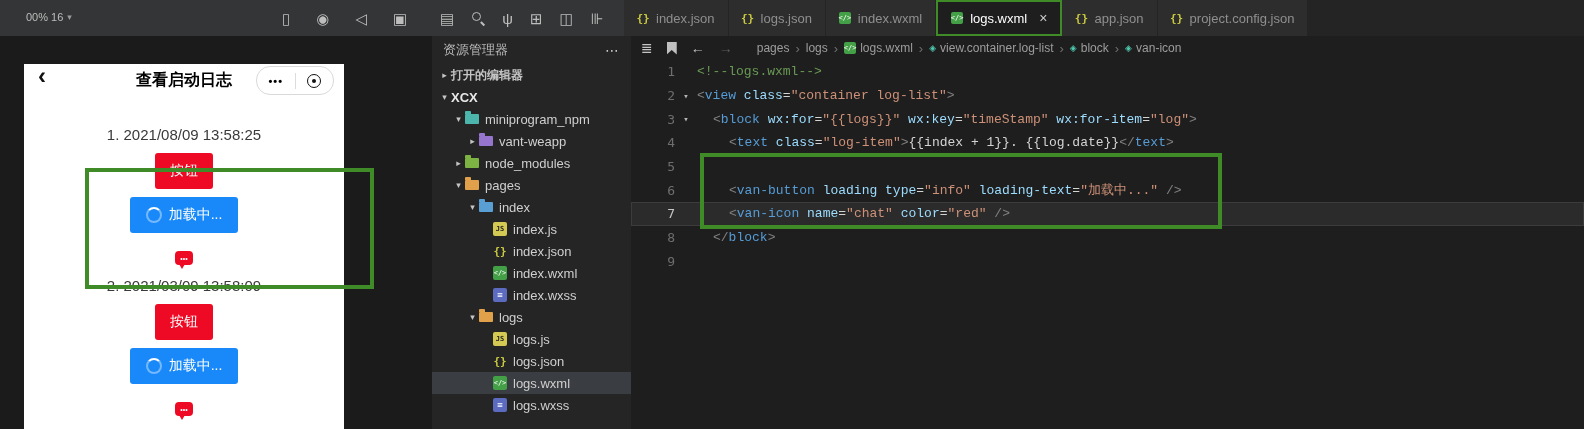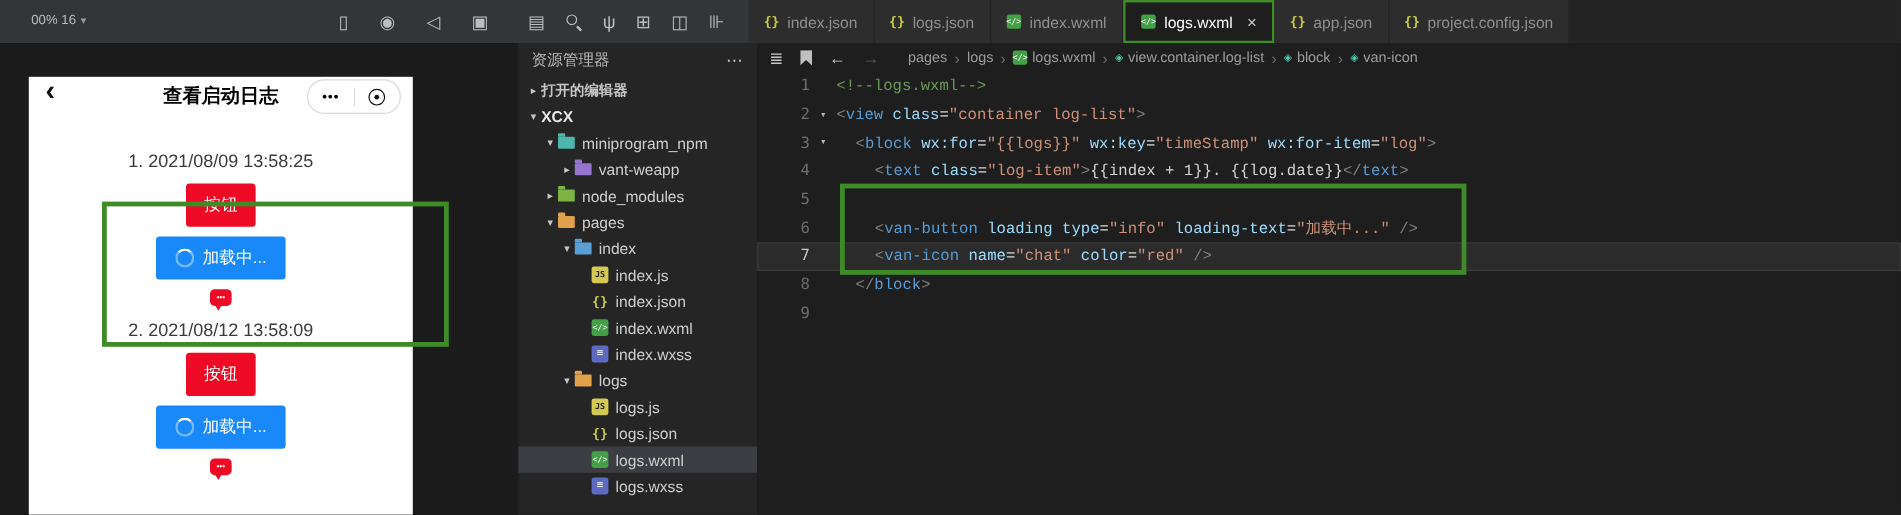--- a/index.html
+++ b/index.html
@@ -53,21 +53,21 @@
   .cap-div{width:1px;height:16px;background:#dcdcdc;}
   .cap-target{flex:1;display:flex;align-items:center;justify-content:center;}
   .target{width:12px;height:12px;border:1.5px solid #111;border-radius:50%;position:relative;display:inline-block;}
   .target::after{content:'';position:absolute;left:50%;top:50%;width:4px;height:4px;margin:-2px 0 0 -2px;background:#111;border-radius:50%;}
   .sim-content{padding-top:30px;display:flex;flex-direction:column;align-items:center;}
   .log-entry{display:flex;flex-direction:column;align-items:center;margin-bottom:12px;}
   .log-date{font-size:15px;color:#3a3a3a;margin-bottom:10px;}
   .btn-danger{height:36px;min-width:58px;padding:0 14px;background:#ee0a24;color:#fff;border:none;border-radius:3px;
               font-size:14px;margin-bottom:8px;font-family:inherit;}
   .btn-info{height:36px;padding:0 16px;background:#1989fa;color:#fff;border:none;border-radius:3px;font-size:14px;
-            display:flex;align-items:center;gap:7px;margin-bottom:6px;font-family:inherit;}
+            display:flex;align-items:center;gap:7px;margin-bottom:16px;font-family:inherit;}
   .spinner{width:12px;height:12px;border:2px solid rgba(255,255,255,.4);border-top-color:#fff;border-radius:50%;
            animation:spin .8s linear infinite;flex:none;}
   @keyframes spin{to{transform:rotate(360deg)}}
   .chat-icon{position:relative;width:18px;height:14px;background:#ee0a24;border-radius:4px;margin-top:2px;
              display:flex;align-items:center;justify-content:center;}
   .chat-icon::before{content:'•••';color:#fff;font-size:7px;line-height:1;}
   .chat-icon::after{content:'';position:absolute;left:4px;bottom:-4px;border-left:3px solid transparent;
                     border-right:3px solid transparent;border-top:5px solid #ee0a24;}
   
   .explorer{position:absolute;left:432px;top:36px;width:199px;height:422px;background:#252526;box-sizing:border-box;}
@@ -175,21 +175,21 @@
         <div class="log-entry">
           <div class="log-date">1. 2021/08/09 13:58:25</div>
           <button class="btn-danger">按钮</button>
           <button class="btn-info">
             <span class="spinner"></span>
             <span>加载中...</span>
           </button>
           <div class="chat-icon"></div>
         </div>
         <div class="log-entry">
-          <div class="log-date">2. 2021/08/12 13:58:09</div>
+          <div class="log-date">2. 2021/03/09 13:58:09</div>
           <button class="btn-danger">按钮</button>
           <button class="btn-info">
             <span class="spinner"></span>
             <span>加载中...</span>
           </button>
           <div class="chat-icon"></div>
         </div>
       </div>
   </div>
 </div>

